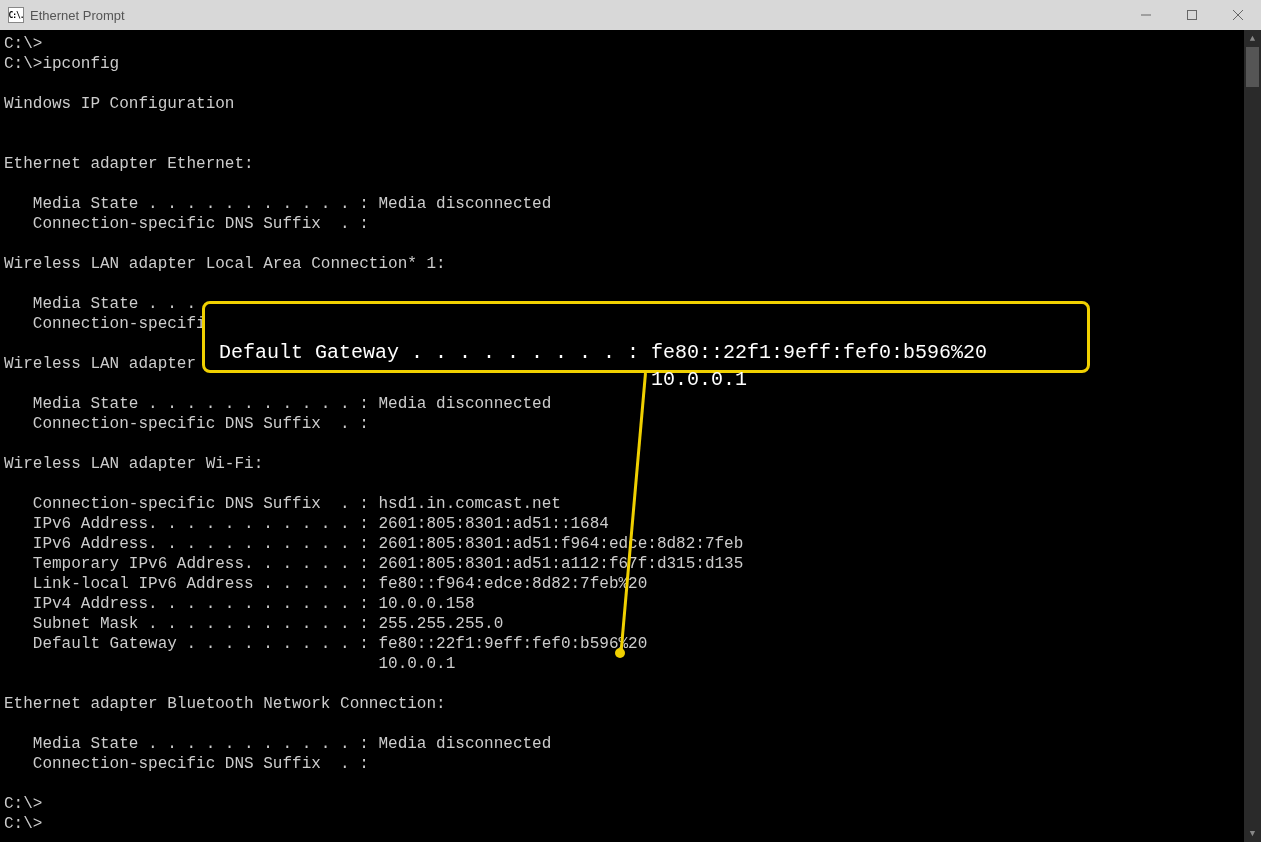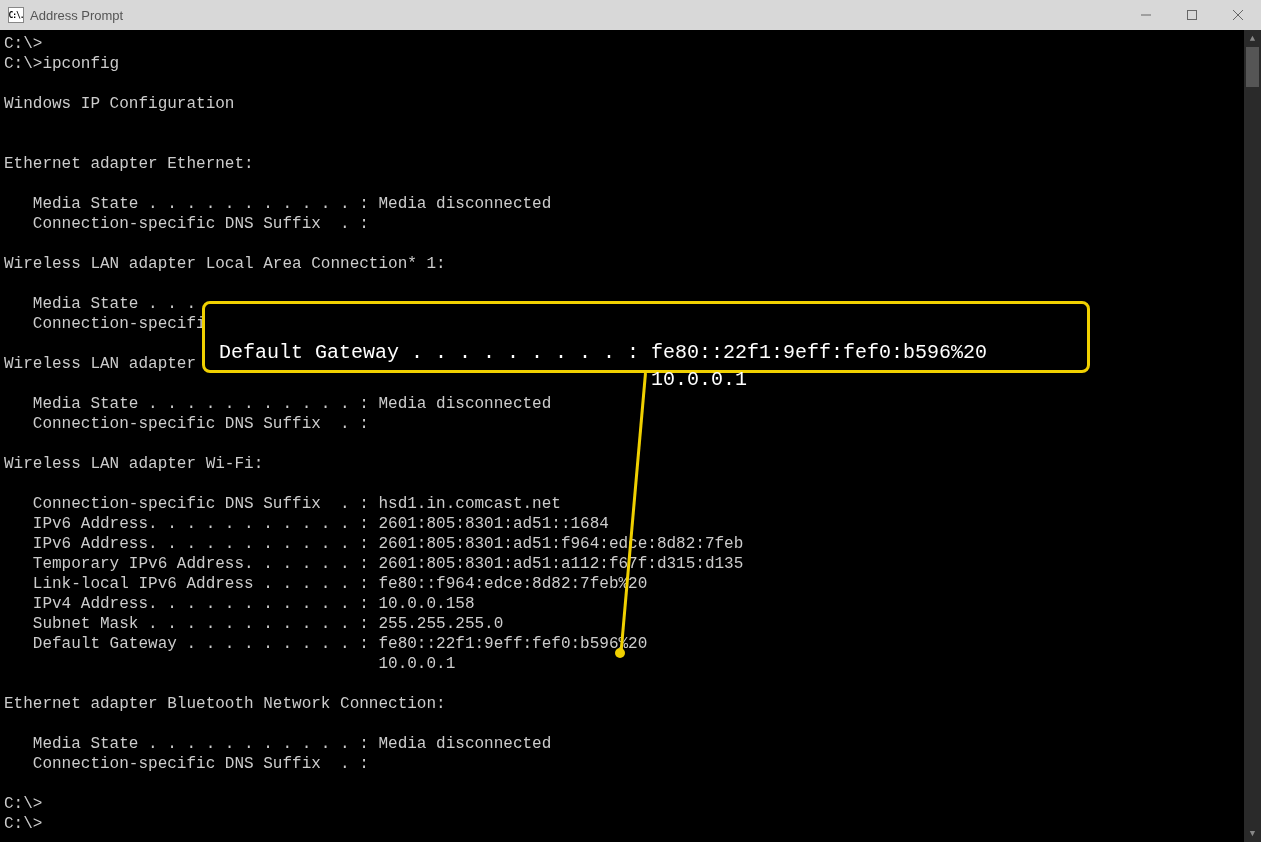--- a/index.html
+++ b/index.html
@@ -123,21 +123,21 @@
       background: #f0d000;
       border-radius: 50%;
     }
     .term-line { display: block; }
   </style>
 </head>
 <body>
 
 <div class="titlebar">
   <div class="titlebar-icon">C:\.</div>
-  <span>Address Prompt</span>
+  <span>Ethernet Prompt</span>
   <div class="titlebar-controls">
     <div class="titlebar-btn">
       <svg width="10" height="10" viewBox="0 0 10 10">
           <line x1="0" y1="5" x2="10" y2="5" stroke="#666" stroke-width="1"></line>
         </svg>
     </div>
     <div class="titlebar-btn">
       <svg width="10" height="10" viewBox="0 0 10 10">
           <rect x="0.5" y="0.5" width="9" height="9" fill="none" stroke="#666" stroke-width="1"></rect>
         </svg>

